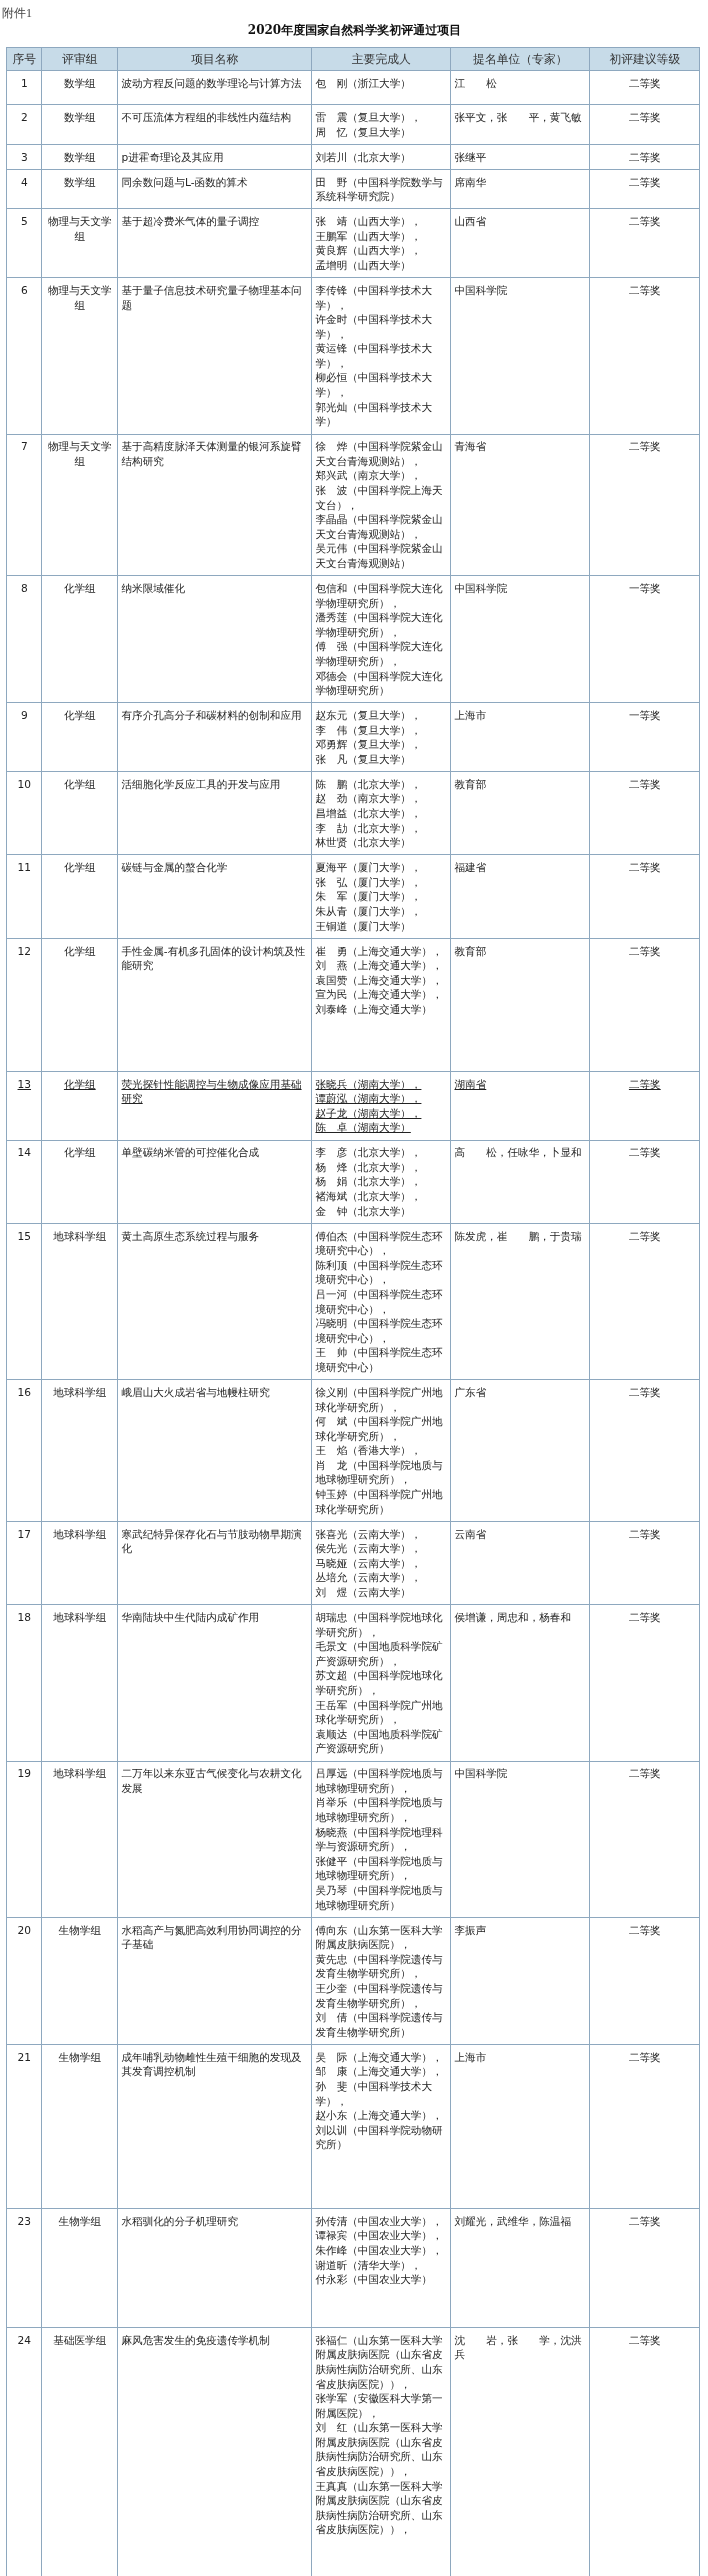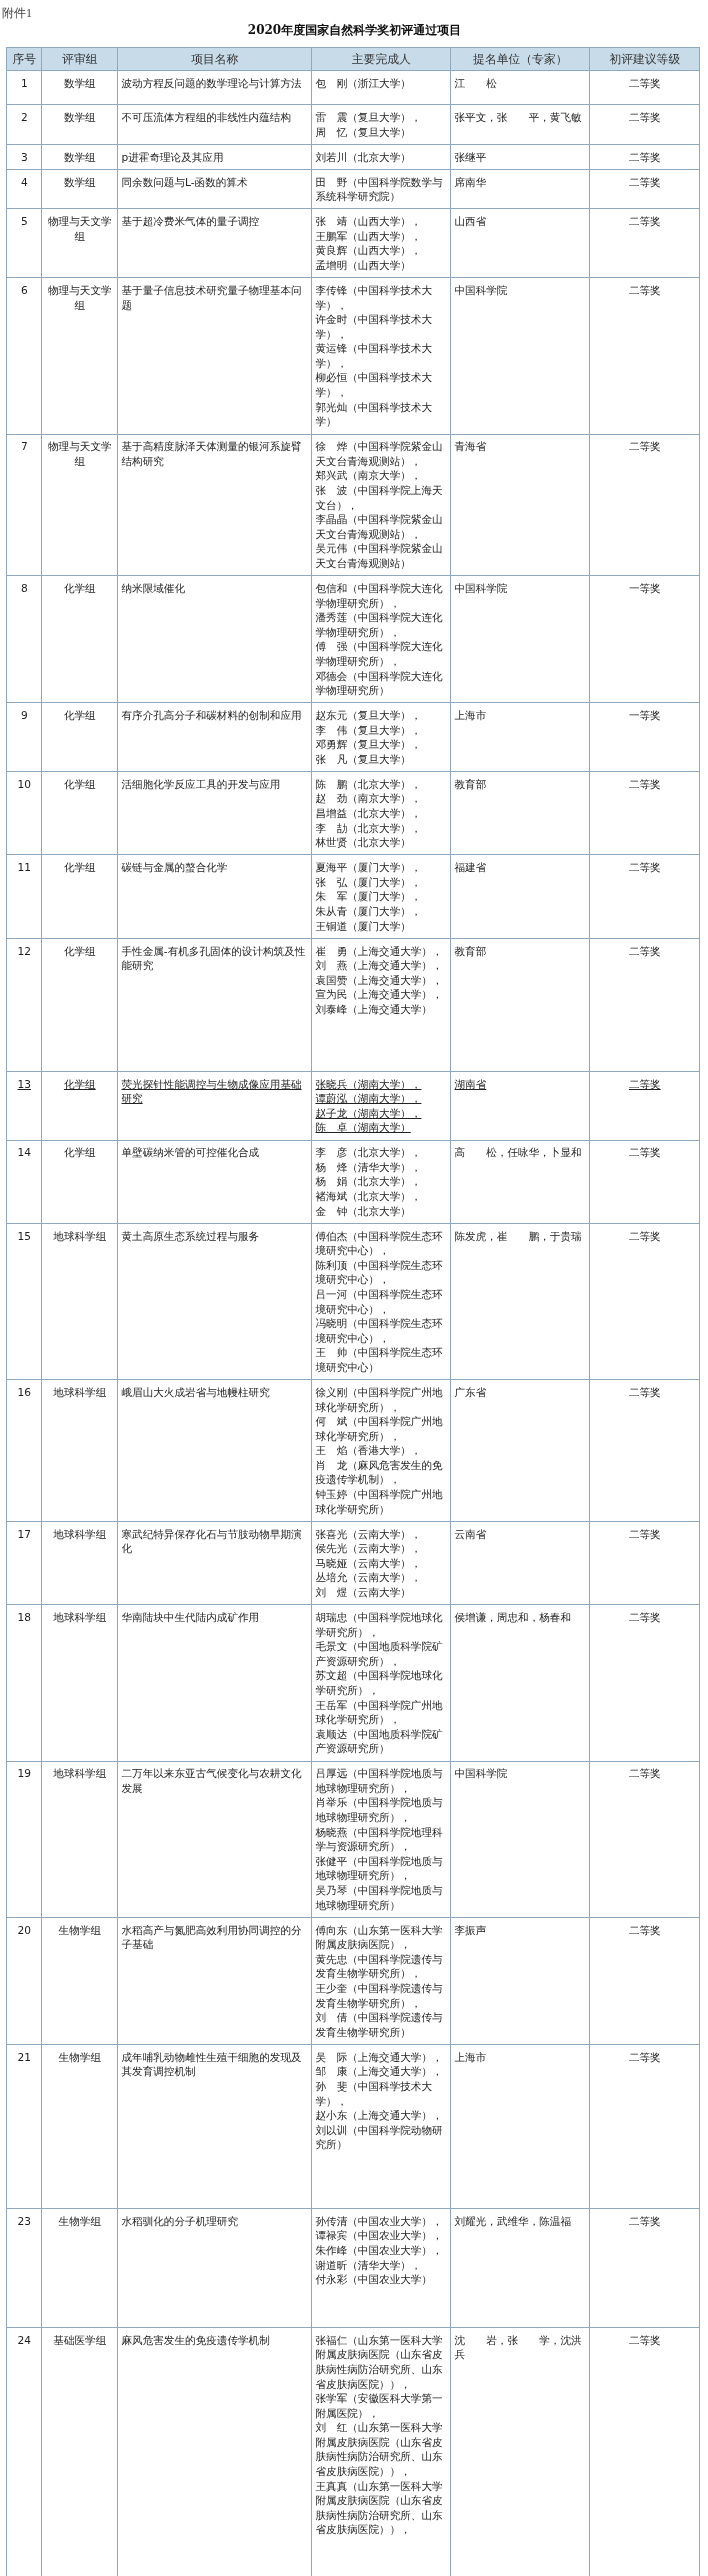--- a/index.html
+++ b/index.html
@@ -209,21 +209,21 @@
         </td>
         <td class="nominator">湖南省</td>
         <td class="grade">二等奖</td>
       </tr>
       <tr style="height: 76px;">
         <td class="num">14</td>
         <td class="group">化学组</td>
         <td class="project">单壁碳纳米管的可控催化合成</td>
         <td class="persons">
           <div>李　彦（北京大学），</div>
-          <div>杨　烽（清华大学），</div>
+          <div>杨　烽（北京大学），</div>
           <div>杨　娟（北京大学），</div>
           <div>褚海斌（北京大学），</div>
           <div>金　钟（北京大学）</div>
         </td>
         <td class="nominator">高　　松，任咏华，卜显和</td>
         <td class="grade">二等奖</td>
       </tr>
       <tr style="height: 148px;">
         <td class="num">15</td>
         <td class="group">地球科学组</td>
@@ -239,21 +239,21 @@
         <td class="grade">二等奖</td>
       </tr>
       <tr style="height: 133px;">
         <td class="num">16</td>
         <td class="group">地球科学组</td>
         <td class="project">峨眉山大火成岩省与地幔柱研究</td>
         <td class="persons">
           <div>徐义刚（中国科学院广州地球化学研究所），</div>
           <div>何　斌（中国科学院广州地球化学研究所），</div>
           <div>王　焰（香港大学），</div>
-          <div>肖　龙（麻风危害发生的免疫遗传学机制），</div>
+          <div>肖　龙（中国科学院地质与地球物理研究所），</div>
           <div>钟玉婷（中国科学院广州地球化学研究所）</div>
         </td>
         <td class="nominator">广东省</td>
         <td class="grade">二等奖</td>
       </tr>
       <tr style="height: 76px;">
         <td class="num">17</td>
         <td class="group">地球科学组</td>
         <td class="project">寒武纪特异保存化石与节肢动物早期演化</td>
         <td class="persons">

